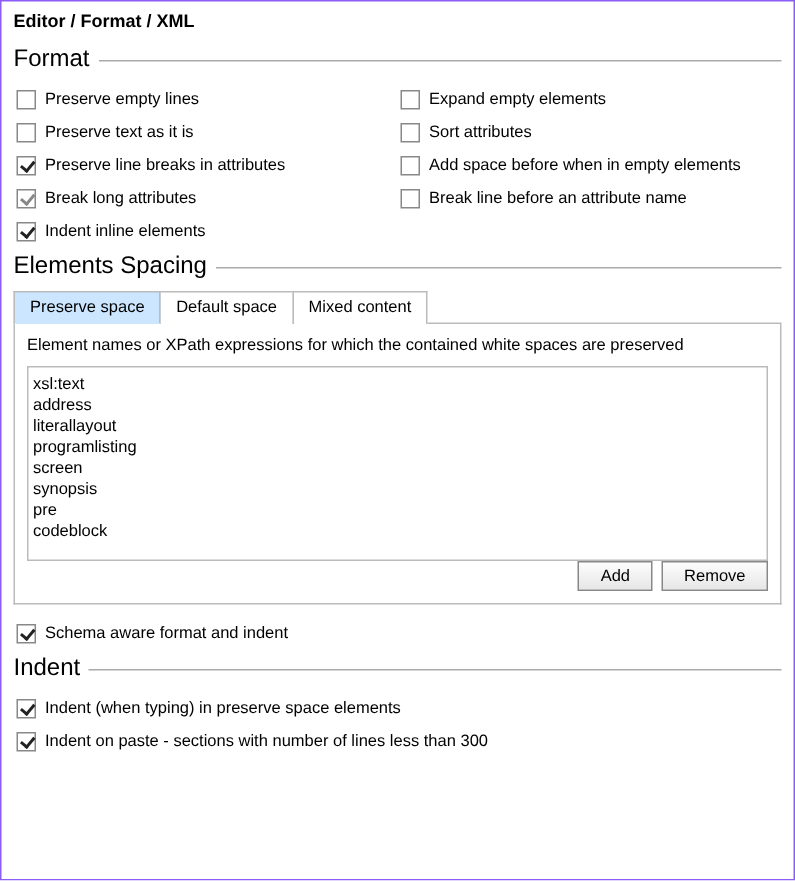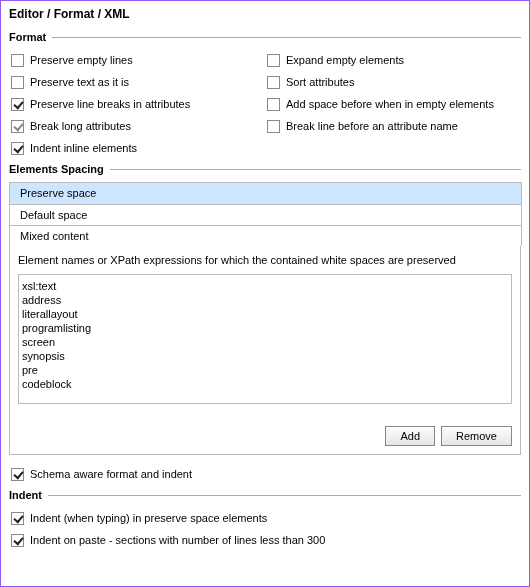--- a/index.html
+++ b/index.html
@@ -21,22 +21,22 @@
     font-weight: bold;
     font-size: 12px;
     padding: 2px 0 6px 0;
   }
   .group {
     margin-top: 4px;
   }
   .group-header {
     display: flex;
     align-items: center;
-    font-weight: bold;
-    font-size: 11px;
+    font-weight: normal;
+    font-size: 16px;
     margin-bottom: 6px;
     justify-content: center;
   }
   .group-header .line {
     flex: 1;
     height: 1px;
     background: #aaa;
     margin-left: 6px;
   }
   .cols {
@@ -75,21 +75,20 @@
     border-bottom: 2px solid #222;
     transform: rotate(-50deg);
   }
   .chk.checked.gray::after {
     border-color: #888;
   }
   .tabs {
     display: flex;
     border-bottom: 1px solid #bbb;
     margin-top: 2px;
-    flex-direction: column;
   }
   .tab {
     padding: 4px 10px;
     border: 1px solid #bbb;
     border-bottom: none;
     background: #fafafa;
     margin-right: -1px;
     position: relative;
     top: 1px;
     cursor: default;
@@ -116,21 +115,21 @@
     padding: 4px 3px;
     overflow: hidden;
   }
   .listbox div {
     line-height: 14px;
   }
   .btn-row {
     display: flex;
     justify-content: flex-end;
     gap: 6px;
-    margin-top: 22px;
+    margin-top: 0;
   }
   .btn {
     border: 1px solid #888;
     background: linear-gradient(#fdfdfd, #e6e6e6);
     padding: 3px 14px;
     font-family: inherit;
     font-size: 11px;
     cursor: default;
   }
   .standalone-chk {

